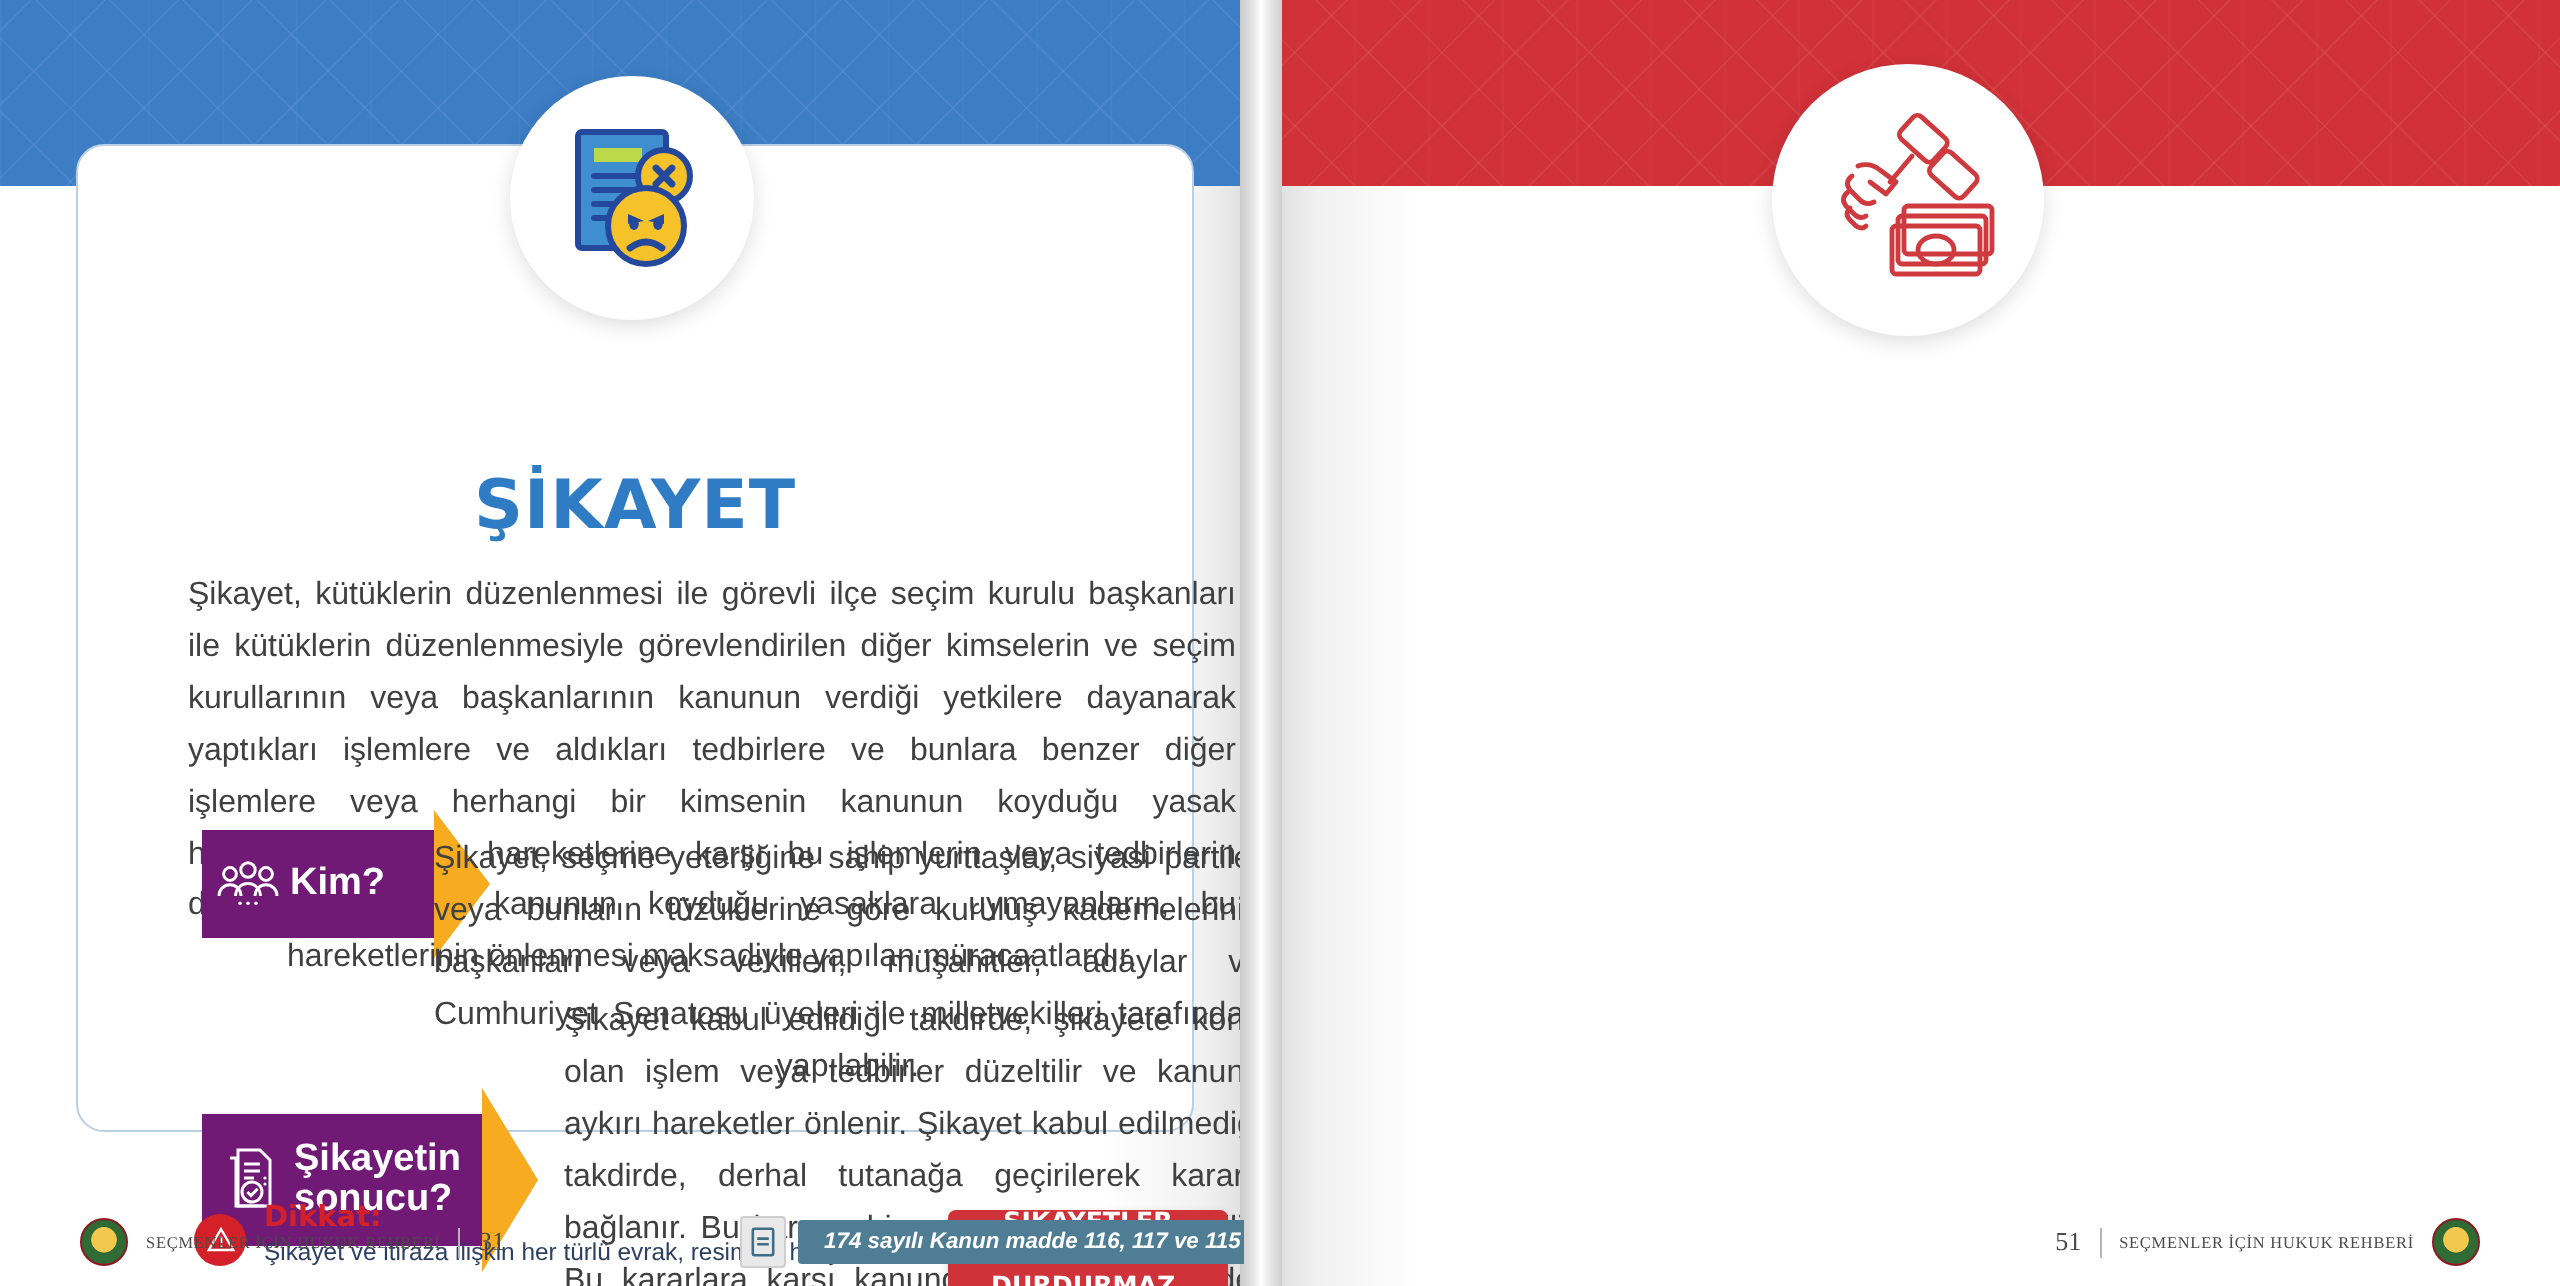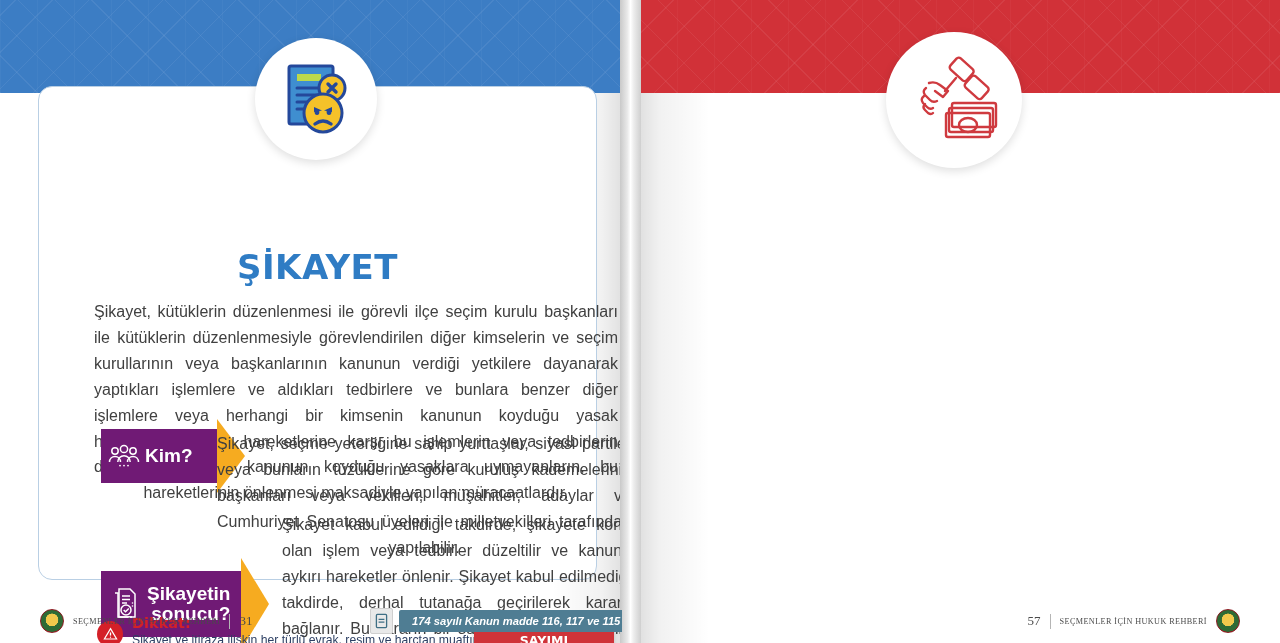--- a/index.html
+++ b/index.html
@@ -44,21 +44,21 @@
 
   
   .medallion{position:absolute;z-index:5;border-radius:50%;background:#fff;
     display:flex;align-items:center;justify-content:center;
     box-shadow:0 3px 10px rgba(0,0,0,.13);}
   .medallion.left{left:255px;top:38px;width:122px;height:122px;}
   .medallion.right{left:886px;top:32px;width:136px;height:136px;}
 
   
   .card{position:absolute;z-index:4;background:#fff;border-radius:14px;}
-  .card.left{left:38px;top:86px;width:557px;height:492px;
+  .card.left{left:38px;top:72px;width:557px;height:492px;
     border:1.6px solid #b9cfe4;}
 
   
   .title-blue{
     position:absolute;left:0;right:0;top:160px;text-align:center;
     font-size:34px;font-weight:bold;color:#2f7cc4;letter-spacing:.5px;
     font-family:"DejaVu Sans", sans-serif;
   }
   .body-just{
     position:absolute;color:#404040;font-size:16px;line-height:1.62;
@@ -74,21 +74,21 @@
     content:"";position:absolute;left:100%;top:50%;transform:translateY(-50%);
     width:0;height:0;border-top:var(--h) solid transparent;
     border-bottom:var(--h) solid transparent;border-left:28px solid #f6ab20;
   }
   .arrow .aicon{flex:0 0 auto;display:flex;align-items:center;justify-content:center;}
   .arrow .alabel{font-size:17px;line-height:1.06;}
 
   #arrow1{left:62px;top:342px;width:110px;height:54px;--h:37px;padding-left:6px;}
   #arrow1 .alabel{font-size:19px;margin-left:4px;}
   #arrow2{left:62px;top:430px;width:132px;height:66px;--h:46px;padding-left:8px;}
-  #arrow2 .alabel{font-size:19px;margin-left:6px;text-align:right;}
+  #arrow2 .alabel{font-size:19px;margin-left:6px;}
 
   #par-kim{left:178px;top:344px;width:414px;}
   #par-sonuc{left:243px;top:425px;width:349px;}
 
   
   .dikkat{position:absolute;left:58px;top:528px;width:480px;display:flex;gap:9px;align-items:flex-start;}
   .warn-circle{flex:0 0 auto;width:26px;height:26px;border-radius:50%;background:#d42028;
     display:flex;align-items:center;justify-content:center;margin-top:6px;}
   .dikkat h4{margin:0;color:#d42028;font-size:14.5px;font-family:"DejaVu Sans", sans-serif;}
   .dikkat p{margin:2px 0 0 0;color:#2d3f63;font-size:12.2px;}
@@ -230,21 +230,21 @@
   </div>
 
   <div class="gutter"></div>
 
   <div class="page right">
     <div class="band red">
       <div class="pattern"></div>
     </div>
 
     <div class="footer right">
-      <span class="f-page">57</span>
+      <span class="f-page">51</span>
       <span class="f-div"></span>
       <span class="f-label">SEÇMENLER İÇİN HUKUK REHBERİ</span>
       <span class="seal"></span>
     </div>
   </div>
 
   <div class="medallion right">
     <svg width="100" height="100" viewBox="0 0 100 100" fill="none" stroke="#cf3a3f" stroke-width="2.4" stroke-linejoin="round" stroke-linecap="round">
       <rect x="47" y="12" width="22" height="15" rx="3" transform="rotate(42 58 19)"></rect>
       <rect x="62" y="30" width="22" height="15" rx="3" transform="rotate(42 73 37)"></rect>

